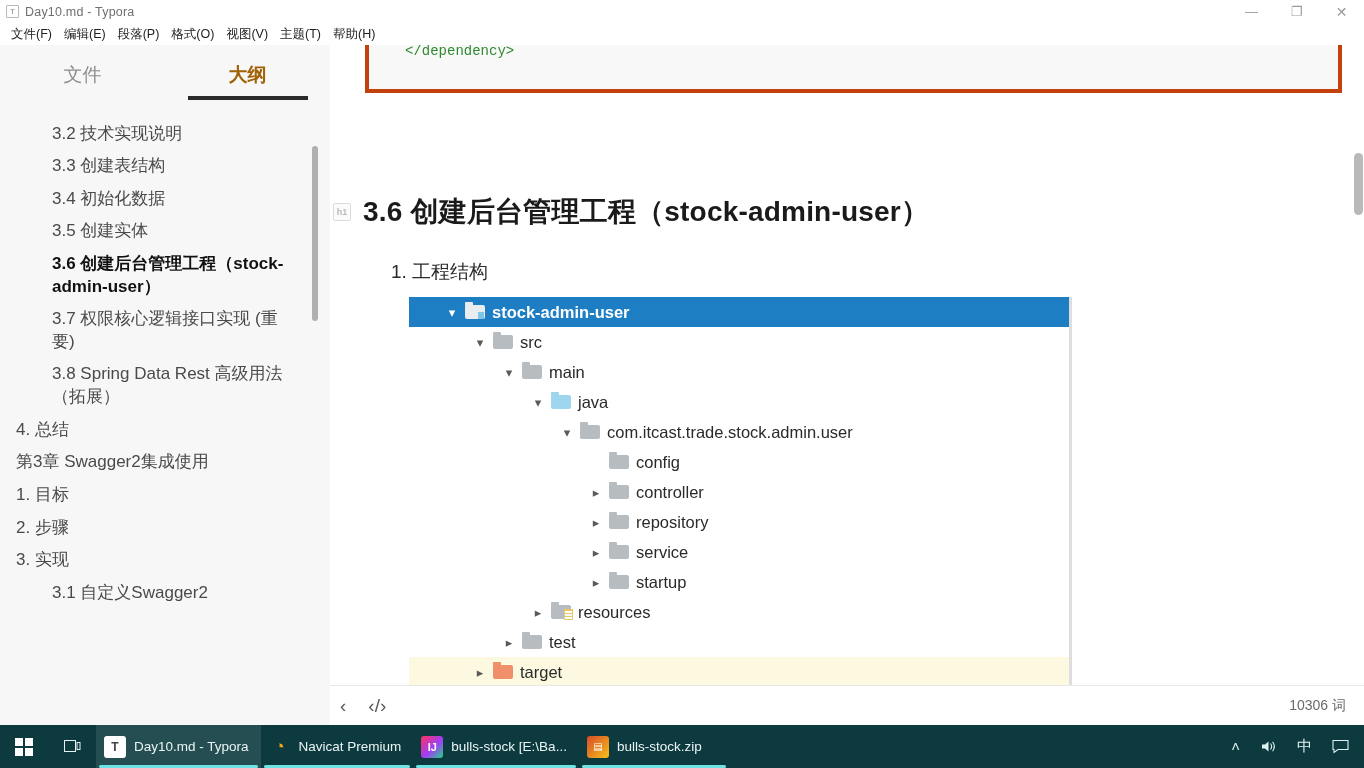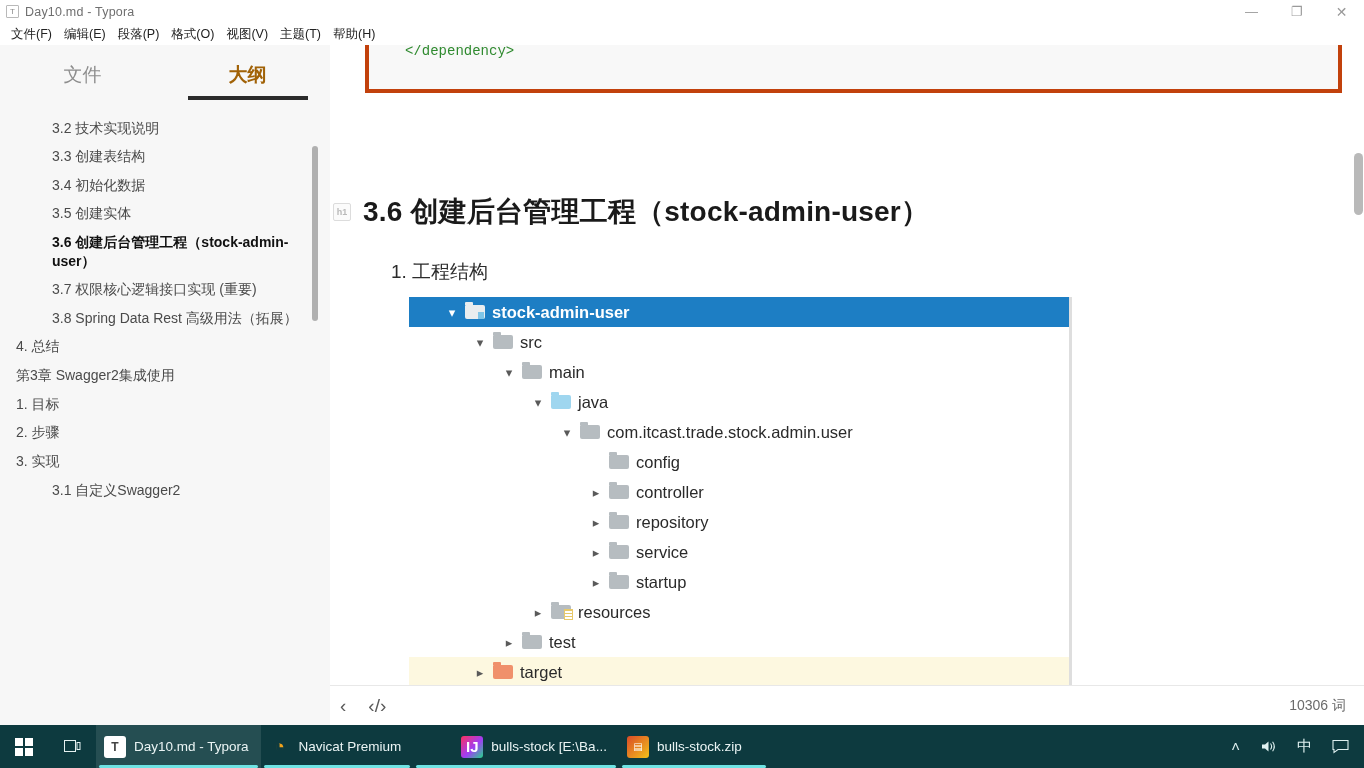--- a/index.html
+++ b/index.html
@@ -68,21 +68,21 @@
     content: ""; position: absolute; left: 50%; transform: translateX(-50%);
     bottom: 0; width: 120px; height: 4px; background: #2b2b2b;
   }
   .outline {
     position: relative;
     margin-top: 10px;
     height: 610px;
     overflow: hidden;
   }
   .ol-item {
-    font-size: 14px; color: #4a4a4a; line-height: 1.33;
+    font-size: 17px; color: #4a4a4a; line-height: 1.33;
     padding: 5px 30px 5px 0;
   }
   .ol-item.lvl1 { padding-left: 52px; }
   .ol-item.lvl0 { padding-left: 16px; }
   .ol-item.active { color: #111; font-weight: bold; }
   .ol-item.clipped-top { margin-top: -26px; }
 
   .side-scrollbar {
     position: absolute; right: 12px; top: 0; width: 6px; height: 610px;
   }
@@ -213,21 +213,21 @@
     content: ""; position: absolute; left: 3px; right: 3px; bottom: 0;
     height: 3px; background: #6fe3e3; border-radius: 2px;
   }
   .tb-ico {
     width: 22px; height: 22px; flex: 0 0 22px; border-radius: 3px;
     display: flex; align-items: center; justify-content: center;
     font-size: 12px; font-weight: bold;
   }
   .ico-typora { background: #ffffff; color: #444; }
   .ico-navicat { background: transparent; color: #f0a21c; font-size: 17px; }
-  .ico-idea { background: linear-gradient(135deg,#fe315d,#a03df5 55%,#21d789); color:#fff; font-size: 15px; margin-left: 40px;}
+  .ico-idea { background: linear-gradient(135deg,#fe315d,#a03df5 55%,#21d789); color:#fff; font-size: 11px;}
   .ico-winrar { background: linear-gradient(135deg,#d94a28,#f4c21a); color: #fff; font-size: 10px;}
   .tb-tray {
     margin-left: auto; display: flex; align-items: center; gap: 0;
     padding-right: 4px; color: #dff0f0;
   }
   .tray-item {
     height: 43px; display: flex; align-items: center; justify-content: center;
     padding: 0 10px; font-size: 15px;
   }
 

